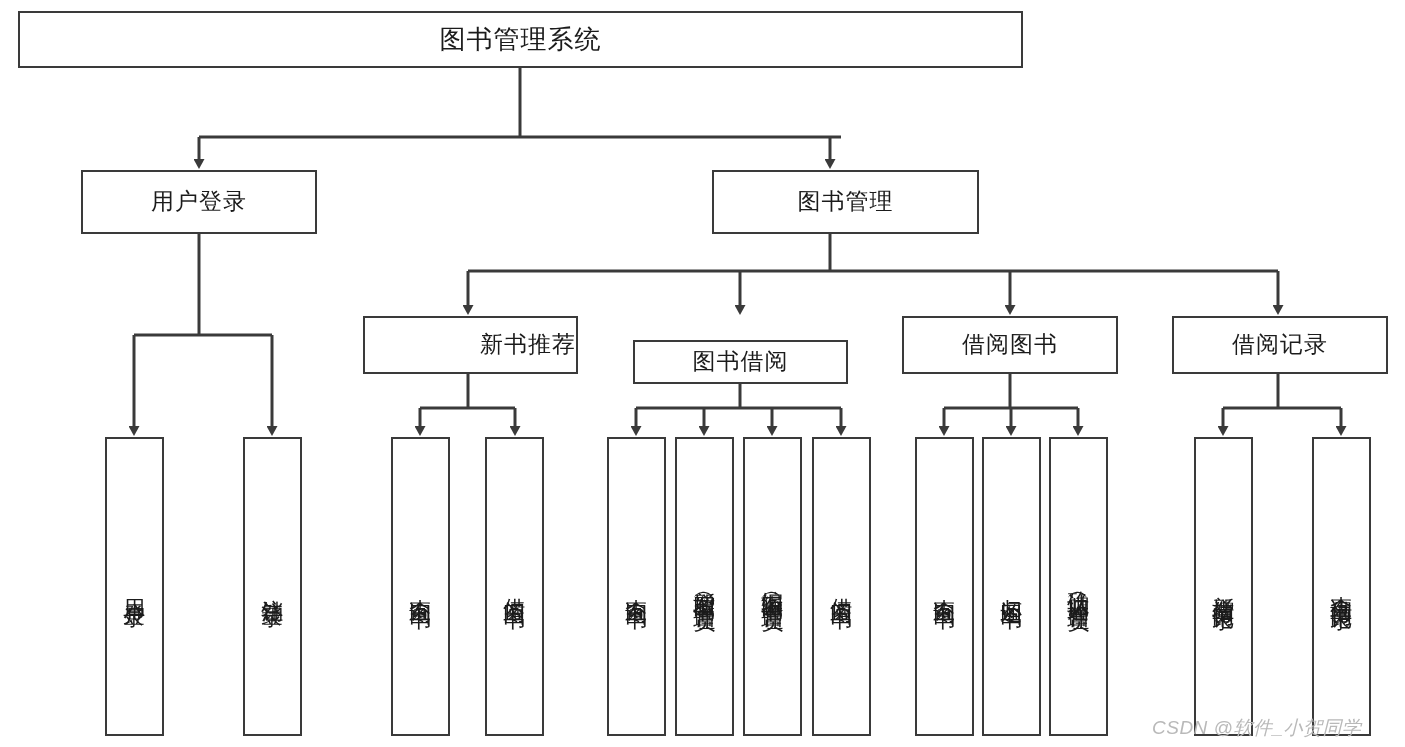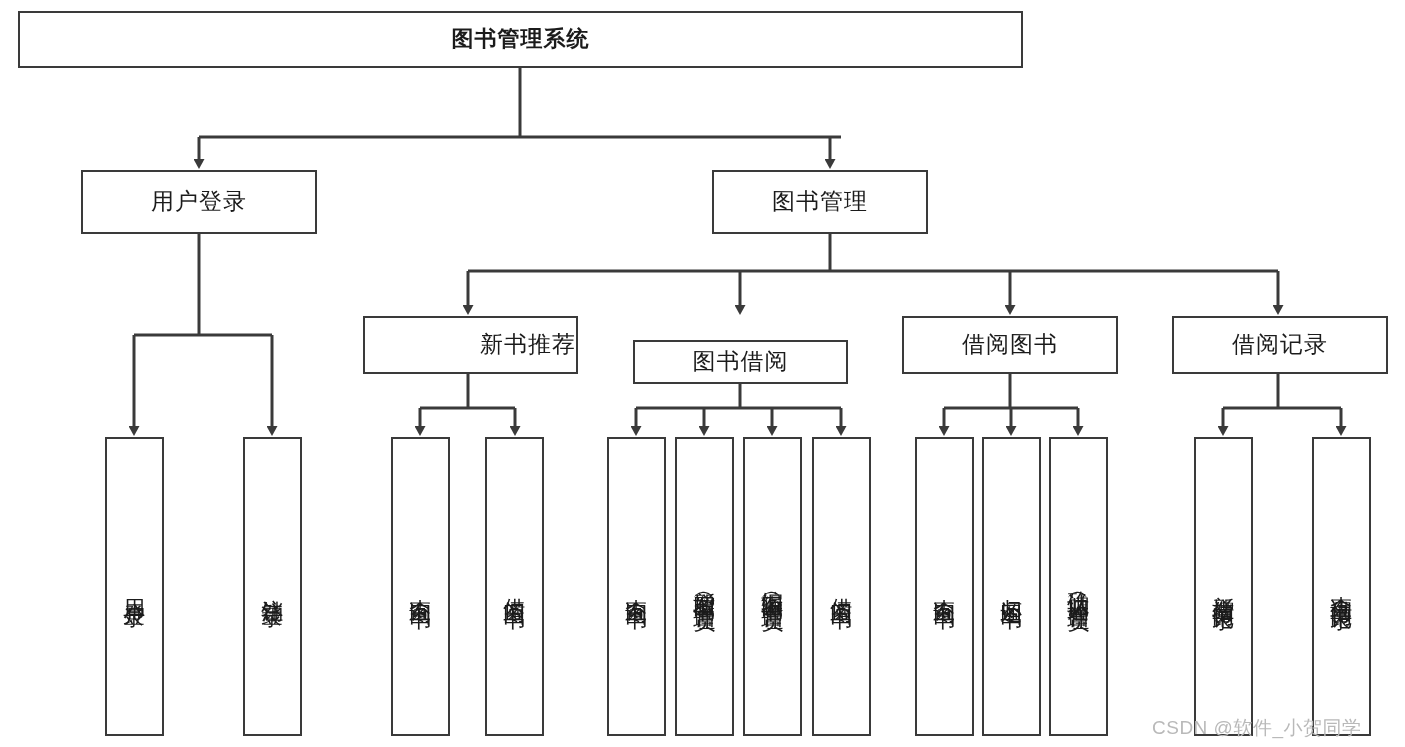--- a/index.html
+++ b/index.html
@@ -35,22 +35,21 @@
     align-items: center;
     justify-content: center;
     color: #1b1b1b;
   }
   .node.horiz {
     font-size: 23px;
     letter-spacing: 1px;
     line-height: 1.2;
   }
   .node.root {
-    font-size: 22px;
-    font-weight: bold;
+    font-size: 26px;
   }
   .node.vert {
     writing-mode: vertical-rl;
     text-orientation: upright;
     font-size: 22px;
     letter-spacing: 3px;
     line-height: 1.15;
     padding: 4px 0;
     white-space: nowrap;
   }
@@ -123,21 +122,21 @@
     </g>
   </svg>
 
   <div id="nodes-layer">
       <div class="node root horiz" style="left: 18px; top: 11px; width: 1005px; height: 57px;">
         <span>图书管理系统</span>
       </div>
       <div class="node horiz" style="left: 81px; top: 170px; width: 236px; height: 64px;">
         <span>用户登录</span>
       </div>
-      <div class="node horiz" style="left: 712px; top: 170px; width: 216px; height: 64px;">
+      <div class="node horiz" style="left: 712px; top: 170px; width: 267px; height: 64px;">
         <span>图书管理</span>
       </div>
       <div class="node horiz" style="left: 363px; top: 316px; width: 215px; height: 58px; justify-content: flex-end;">
         <span>新书推荐</span>
       </div>
       <div class="node horiz" style="left: 633px; top: 316px; width: 215px; height: 44px; margin-top: 24px;">
         <span>图书借阅</span>
       </div>
       <div class="node horiz" style="left: 902px; top: 316px; width: 216px; height: 58px;">
         <span>借阅图书</span>
@@ -179,15 +178,15 @@
         <span class="vtext">确认归还（管理员）</span>
       </div>
       <div class="node vert" style="left: 1194px; top: 437px; width: 59px; height: 299px;">
         <span class="vtext">新增借阅记录</span>
       </div>
       <div class="node vert" style="left: 1312px; top: 437px; width: 59px; height: 299px;">
         <span class="vtext">查询借阅记录</span>
       </div>
     </div>
 
-  <div class="watermark" style="left: 1152px; top: 715px;">CSDN @软件_小贺同学</div>
+  <div class="watermark" style="left: 1152px; top: 715px; font-style: italic;">CSDN @软件_小贺同学</div>
 
 </div>
 
 </body></html>

